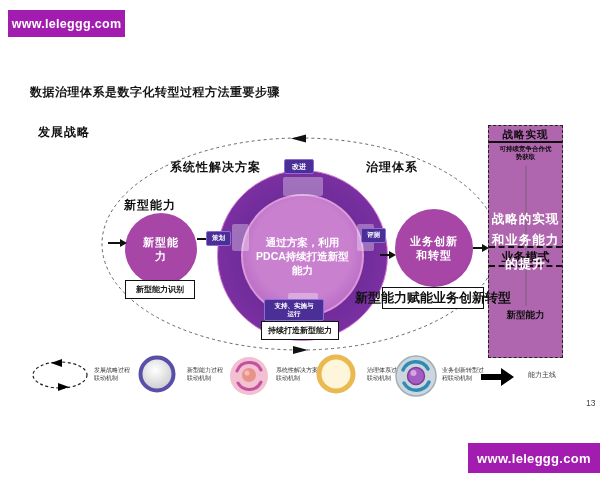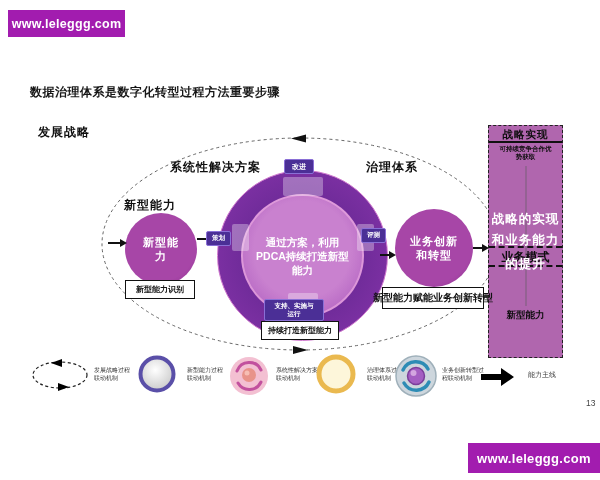--- a/index.html
+++ b/index.html
@@ -124,21 +124,21 @@
   <div class="badge" style="left:284px;top:159px;width:28px;height:13px;font-size:7px;">改进</div>
   <div class="badge" style="left:206px;top:231px;width:23px;height:13px;font-size:6.5px;">策划</div>
   <div class="badge" style="left:361px;top:228px;width:23px;height:13px;font-size:6.5px;">评测</div>
   <div class="badge" style="left:264px;top:299px;width:58px;height:20px;font-size:6.5px;line-height:8px;">
     <span>支持、实施与</span>
     <span>运行</span>
   </div>
 
   <div class="wbox" style="left:125px;top:280px;width:68px;height:17px;font-size:8px;">新型能力识别</div>
   <div class="wbox" style="left:261px;top:321px;width:76px;height:17px;font-size:8px;">持续打造新型能力</div>
-  <div class="wbox" style="left:382px;top:287px;width:100px;height:20px;font-size:10px;">新型能力赋能业务创新转型</div>
+  <div class="wbox" style="left:382px;top:287px;width:100px;height:20px;font-size:13px;">新型能力赋能业务创新转型</div>
 
   <svg class="abs" style="left:30px;top:358px;" width="60" height="34">
     <ellipse cx="30" cy="17" rx="27" ry="13" fill="none" stroke="#222" stroke-width="1.2" stroke-dasharray="3 2.5"></ellipse>
     <polygon points="32,1 32,9 21,5" fill="#000"></polygon>
     <polygon points="28,25 28,33 39,29" fill="#000"></polygon>
   </svg>
   <div class="legend-label" style="left:94px;top:367px;">
     <div>发展战略过程</div>
     <div>联动机制</div>
   </div>

